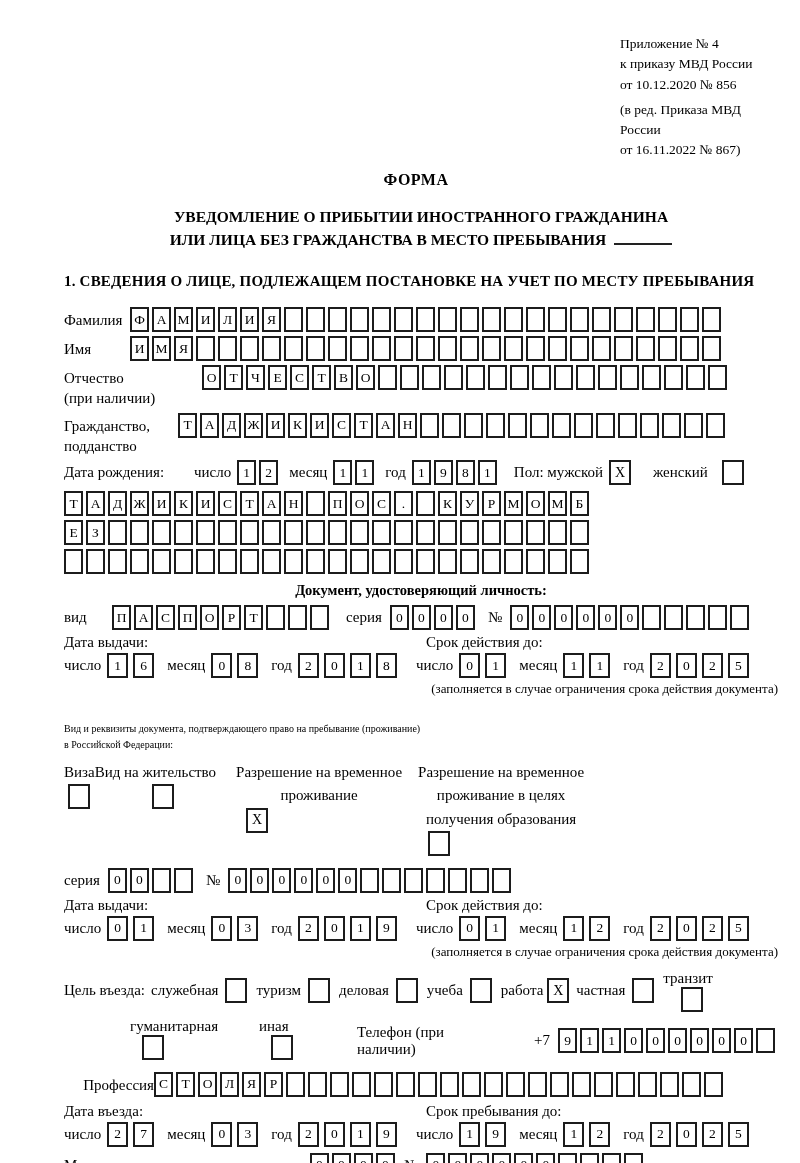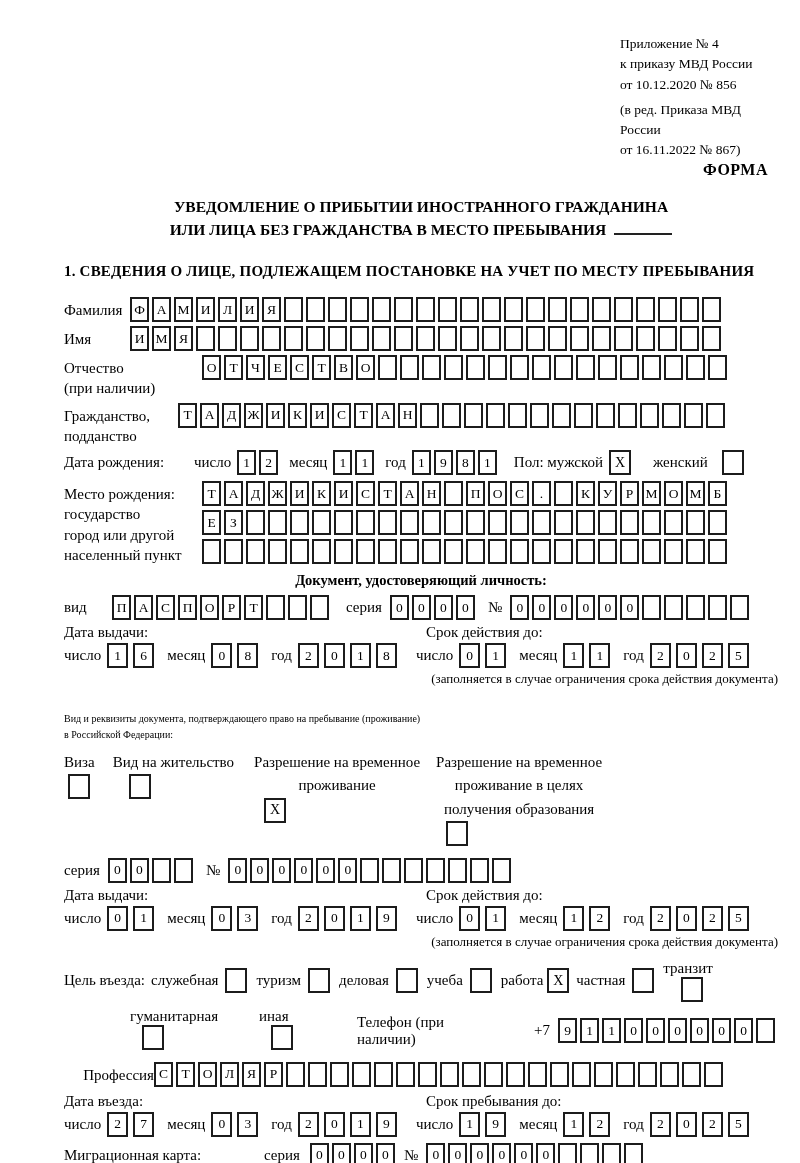--- a/index.html
+++ b/index.html
@@ -7,21 +7,21 @@
   body {
     width:800px; height:1163px; overflow:hidden;
     font-family:"Liberation Serif", "DejaVu Serif", serif;
     color:#000; font-size:15px;
   }
   .page { width:800px; height:1163px; padding:34px 22px 0 64px; }
 
   
   .appendix { margin-left:556px; font-size:13.5px; line-height:1.5; }
   .appendix .gap { height:5px; }
-  .forma { text-align:right; font-weight:bold; font-size:16px; padding-right:10px; letter-spacing:0.5px; }
+  .forma { text-align:center; font-weight:bold; font-size:16px; margin-top:10px; padding-right:10px; letter-spacing:0.5px; }
 
   .title { text-align:center; font-weight:bold; font-size:15.5px; margin-top:16px; line-height:1.5; }
   .uline { display:inline-block; width:58px; border-bottom:2px solid #222; height:14px; margin-left:8px; }
 
   .section-heading { font-weight:bold; font-size:15px; margin-top:22px; letter-spacing:0.2px; }
 
   .form-body { margin-top:17px; }
 
   
   .row { display:flex; align-items:flex-start; margin-bottom:4px; }
@@ -263,26 +263,20 @@
             <span class="cell">1</span>
           </span>
       </span>
       <span class="t" style="margin-left:14px; margin-right:6px;">Пол: мужской</span>
       <span class="cb">X</span>
       <span class="t" style="margin-left:22px; margin-right:14px;">женский</span>
       <span class="cb"></span>
     </div>
 
     <div class="row" style="margin-top:6px;">
-      <span class="lbl w138">
-        <span>Место рождения:</span><br>
-        <span>государство</span><br>
-        <span>город или другой</span><br>
-        <span>населенный пункт</span>
-      </span>
       <span class="cells-col">
         <span class="cells">
             <span class="cell">Т</span>
             <span class="cell">А</span>
             <span class="cell">Д</span>
             <span class="cell">Ж</span>
             <span class="cell">И</span>
             <span class="cell">К</span>
             <span class="cell">И</span>
             <span class="cell">С</span>
@@ -448,21 +442,21 @@
     <div class="intro">
       <div>Вид и реквизиты документа, подтверждающего право на пребывание (проживание)</div>
       <div>в Российской Федерации:</div>
     </div>
 
     <div class="opts">
       <div class="opt">
         <span class="opt-lines"><span>Виза</span></span>
         <span class="cb" style="margin-left:4px;"></span>
       </div>
-      <div class="opt" style="margin-left:18px;">
+      <div class="opt" style="align-items:center;">
         <span class="opt-lines"><span>Вид на жительство</span></span>
         <span class="cb" style="margin-left:16px;"></span>
       </div>
       <div class="opt" style="margin-left:20px;">
         <span class="opt-lines">
           <span>Разрешение на временное</span><br>
           <span>проживание</span>
         </span>
         <span class="cb">X</span>
       </div>

